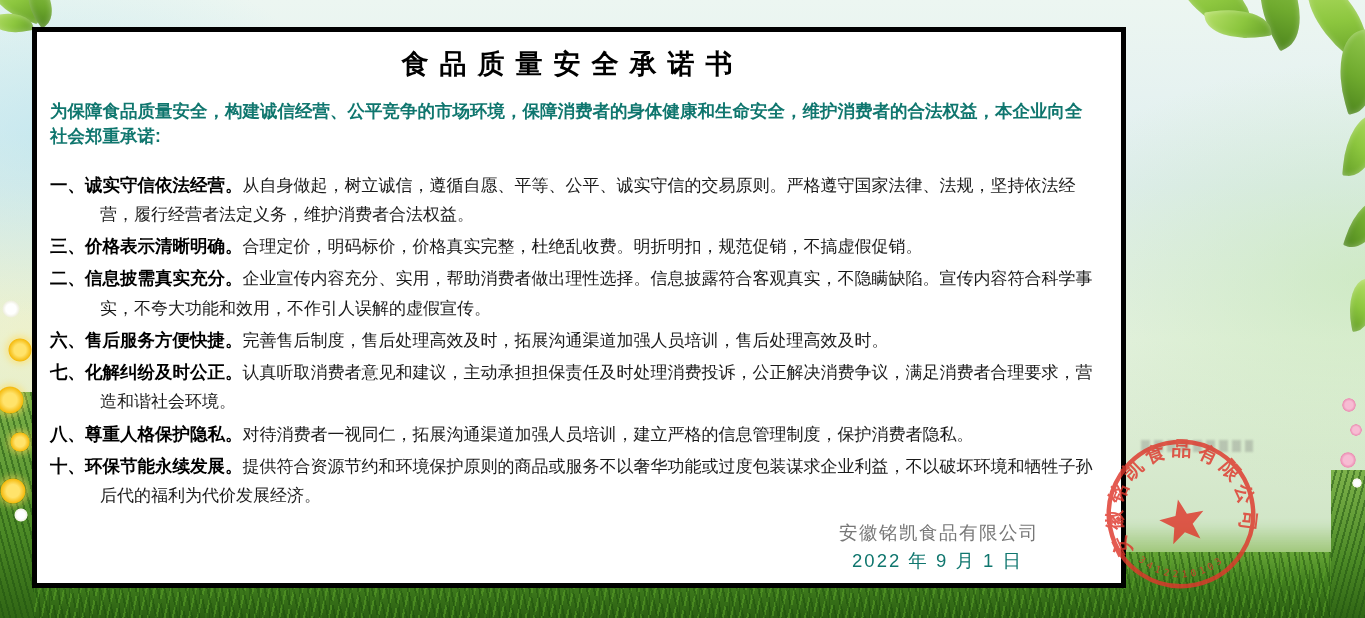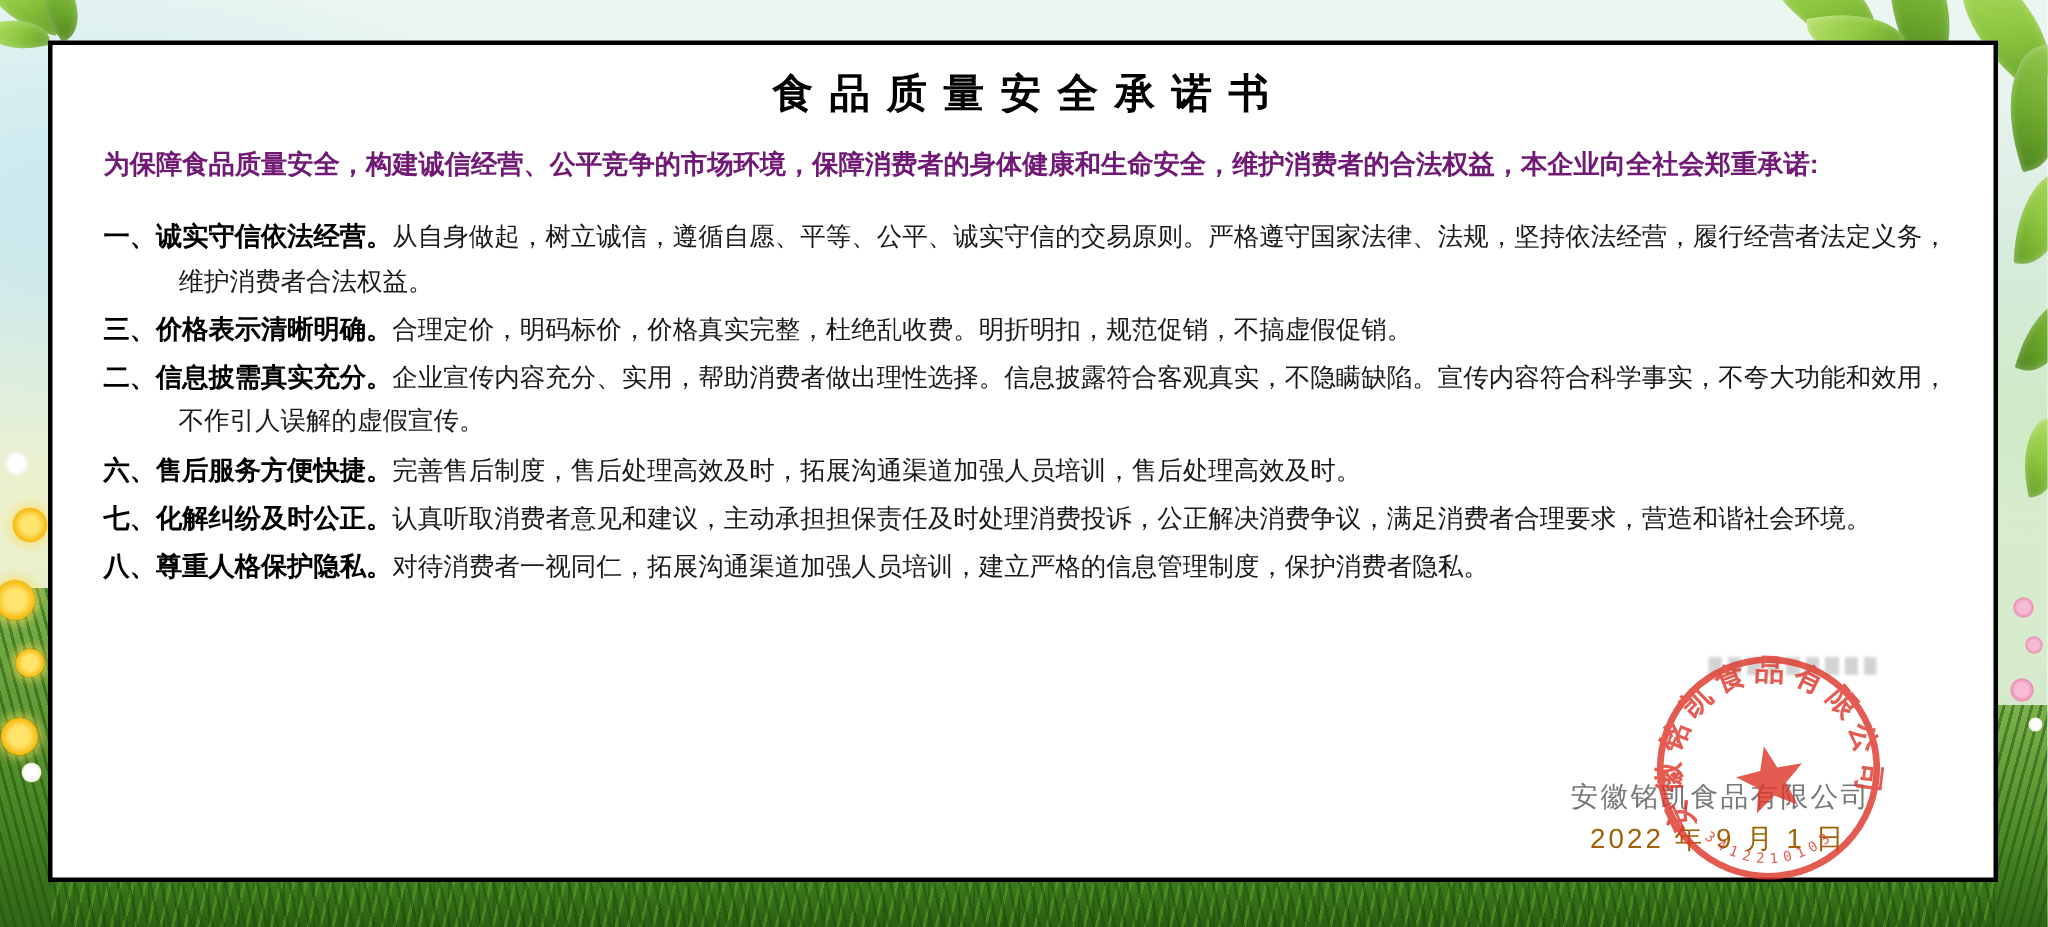--- a/index.html
+++ b/index.html
@@ -33,34 +33,34 @@
   .leaf{position:absolute;border-radius:4% 85% 4% 85%;
     background:linear-gradient(135deg,#b7e06a 0%,#8cc63e 55%,#649e27 100%);
     box-shadow:inset 0 0 6px rgba(255,255,255,.35);}
   .leaf.dk{background:linear-gradient(135deg,#93c94e 0%,#6faa2e 55%,#4d851d 100%);}
   .flower{position:absolute;border-radius:50%;}
   .flower.yellow{background:radial-gradient(circle,#ffe36b 0 35%,#f5bb10 65%,rgba(245,187,16,0) 72%);
     box-shadow:0 0 6px 2px rgba(255,220,90,.6);}
   .flower.white{background:radial-gradient(circle,#ffffff 0 40%,#f0f0e2 62%,rgba(240,240,226,0) 70%);}
   .flower.pink{background:radial-gradient(circle,#f7bcd3 0 40%,#ec8fb4 65%,rgba(236,143,180,0) 72%);}
   
-  .card{position:absolute;left:32px;top:27px;width:1300px;height:561px;
-    background:#ffffff;border:3px solid #000000;box-sizing:border-box;
-    padding:10px 26px 0 34px;}
+  .card{position:absolute;left:32px;top:27px;width:1094px;height:561px;
+    background:#ffffff;border:5px solid #000000;box-sizing:border-box;
+    padding:10px 26px 0 13px;}
   .doc-title{text-align:center;font-size:27px;font-weight:bold;color:#000;
     letter-spacing:11px;line-height:38px;margin-top:3px;}
-  .doc-intro{margin-top:16px;font-size:17.5px;font-weight:bold;color:#701a75;line-height:1.45;}
+  .doc-intro{margin-top:16px;font-size:17.5px;font-weight:bold;color:#0f766e;line-height:1.45;}
   .items{margin-top:20px;font-family:Liberation Serif, serif;}
   .item{margin:0 0 2px 0;font-size:17px;color:#1a1a1a;line-height:1.72;
     padding-left:50px;text-indent:-50px;}
   .item .num,.item .hd{font-weight:bold;color:#000;font-size:17.5px;}
   
   .sig-company{position:absolute;top:488px;right:82px;font-size:18.5px;color:#777;
     letter-spacing:1.5px;}
-  .sig-date{position:absolute;top:516px;right:98px;font-size:18.5px;color:#a16207;
+  .sig-date{position:absolute;top:516px;right:98px;font-size:18.5px;color:#0f766e;
     letter-spacing:2px;}
   .seal{position:absolute;left:1060px;top:398px;width:168px;height:168px;
     opacity:.82;transform:rotate(-12deg);pointer-events:none;}
   .overprint{position:absolute;left:1104px;top:408px;width:112px;height:12px;
     background:repeating-linear-gradient(90deg,rgba(110,110,110,.55) 0 9px,rgba(110,110,110,0) 9px 13px);
     filter:blur(1px);opacity:.55;}
 </style>
 </head>
 <body>
 
@@ -98,20 +98,21 @@
   <div class="doc-title">食品质量安全承诺书</div>
   <div class="doc-intro">为保障食品质量安全，构建诚信经营、公平竞争的市场环境，保障消费者的身体健康和生命安全，维护消费者的合法权益，本企业向全社会郑重承诺:</div>
 
   <div class="items">
     <p class="item"><span class="num">一、</span><span class="hd">诚实守信依法经营。</span><span class="bd">从自身做起，树立诚信，遵循自愿、平等、公平、诚实守信的交易原则。严格遵守国家法律、法规，坚持依法经营，履行经营者法定义务，维护消费者合法权益。</span></p>
     <p class="item"><span class="num">三、</span><span class="hd">价格表示清晰明确。</span><span class="bd">合理定价，明码标价，价格真实完整，杜绝乱收费。明折明扣，规范促销，不搞虚假促销。</span></p>
     <p class="item"><span class="num">二、</span><span class="hd">信息披需真实充分。</span><span class="bd">企业宣传内容充分、实用，帮助消费者做出理性选择。信息披露符合客观真实，不隐瞒缺陷。宣传内容符合科学事实，不夸大功能和效用，不作引人误解的虚假宣传。</span></p>
     <p class="item"><span class="num">六、</span><span class="hd">售后服务方便快捷。</span><span class="bd">完善售后制度，售后处理高效及时，拓展沟通渠道加强人员培训，售后处理高效及时。</span></p>
     <p class="item"><span class="num">七、</span><span class="hd">化解纠纷及时公正。</span><span class="bd">认真听取消费者意见和建议，主动承担担保责任及时处理消费投诉，公正解决消费争议，满足消费者合理要求，营造和谐社会环境。</span></p>
     <p class="item"><span class="num">八、</span><span class="hd">尊重人格保护隐私。</span><span class="bd">对待消费者一视同仁，拓展沟通渠道加强人员培训，建立严格的信息管理制度，保护消费者隐私。</span></p>
+    <p class="item"><span class="num">十、</span><span class="hd">环保节能永续发展。</span><span class="bd">提供符合资源节约和环境保护原则的商品或服务不以奢华功能或过度包装谋求企业利益，不以破坏环境和牺牲子孙后代的福利为代价发展经济。</span></p>
   </div>
 
   <div class="overprint"></div>
   <div class="sig-company">安徽铭凯食品有限公司</div>
   <div class="sig-date">2022 年 9 月 1 日</div>
 
   <svg class="seal" viewBox="0 0 170 170">
     <defs>
       <path id="ringArc" d="M 30.5,114 A 61,61 0 1 1 139.5,114" fill="none"></path>
       <path id="serialArc" d="M 26,110 A 64,64 0 0 0 144,110" fill="none"></path>

